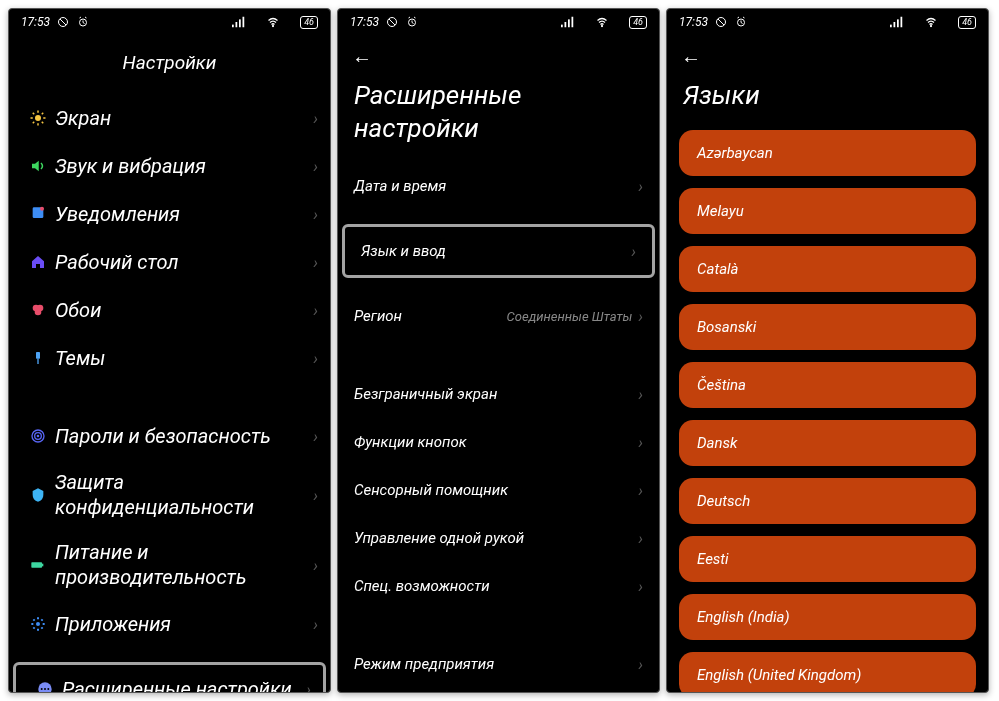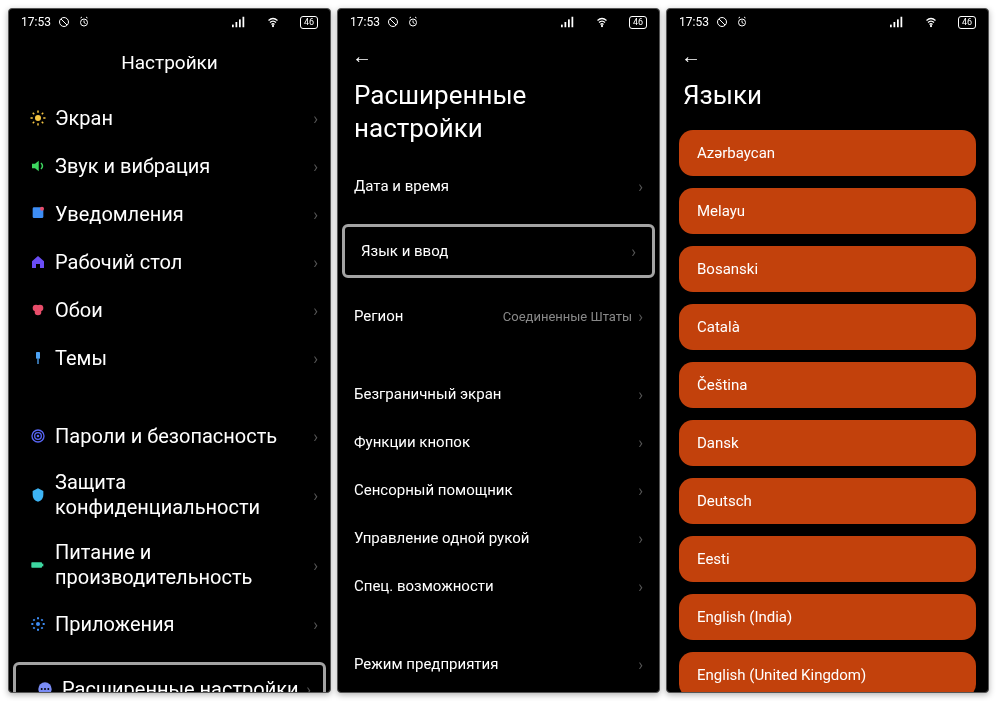--- a/index.html
+++ b/index.html
@@ -16,20 +16,21 @@
     width: 323px;
     height: 685px;
     background: #000;
     border: 1px solid #555;
     border-radius: 4px;
     box-shadow: 0 2px 6px rgba(0,0,0,0.3);
     display: flex;
     flex-direction: column;
     overflow: hidden;
     position: relative;
+    font-style: italic;
   }
   .status-bar {
     height: 26px;
     display: flex;
     align-items: center;
     justify-content: space-between;
     padding: 0 12px;
     color: #fff;
     font-size: 12px;
   }
@@ -464,22 +465,22 @@
   <div class="back-row">
     <span class="back-arrow">←</span>
   </div>
 
   <div class="page-title-left">Языки</div>
 
   <div class="content">
     <div class="lang-list">
       <div class="lang-pill"><span>Azərbaycan</span></div>
       <div class="lang-pill"><span>Melayu</span></div>
+      <div class="lang-pill"><span>Català</span></div>
       <div class="lang-pill"><span>Bosanski</span></div>
-      <div class="lang-pill"><span>Català</span></div>
       <div class="lang-pill"><span>Čeština</span></div>
       <div class="lang-pill"><span>Dansk</span></div>
       <div class="lang-pill"><span>Deutsch</span></div>
       <div class="lang-pill"><span>Eesti</span></div>
       <div class="lang-pill"><span>English (India)</span></div>
       <div class="lang-pill"><span>English (United Kingdom)</span></div>
     </div>
   </div>
 </div>
 

